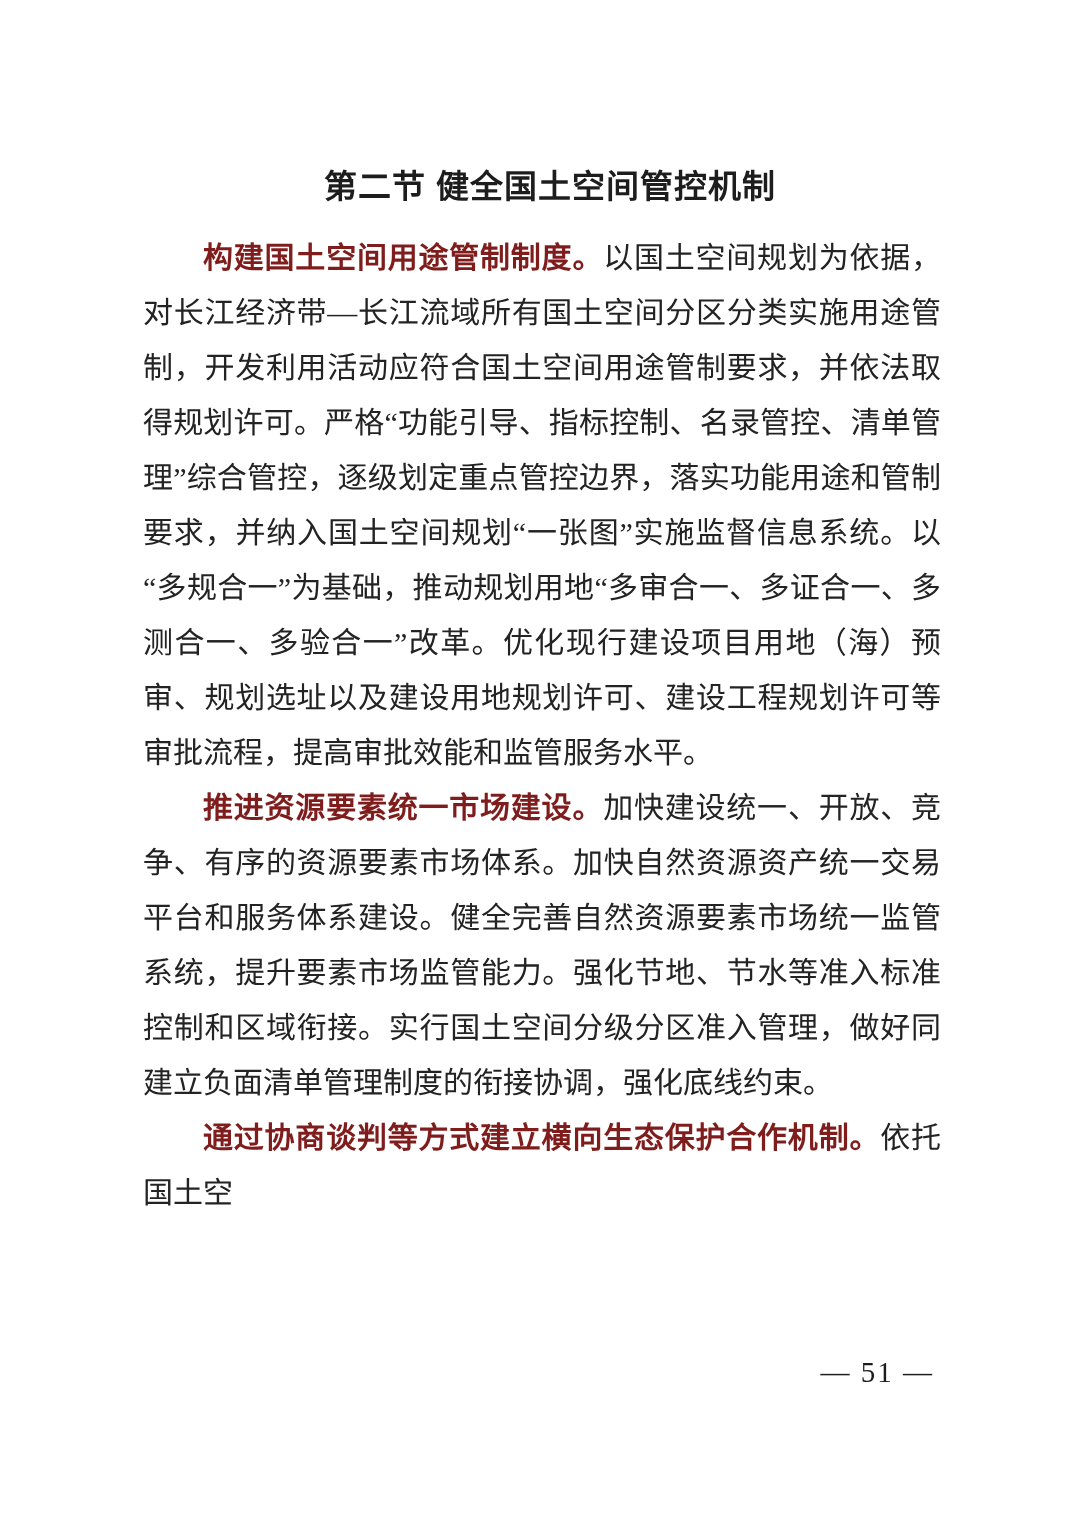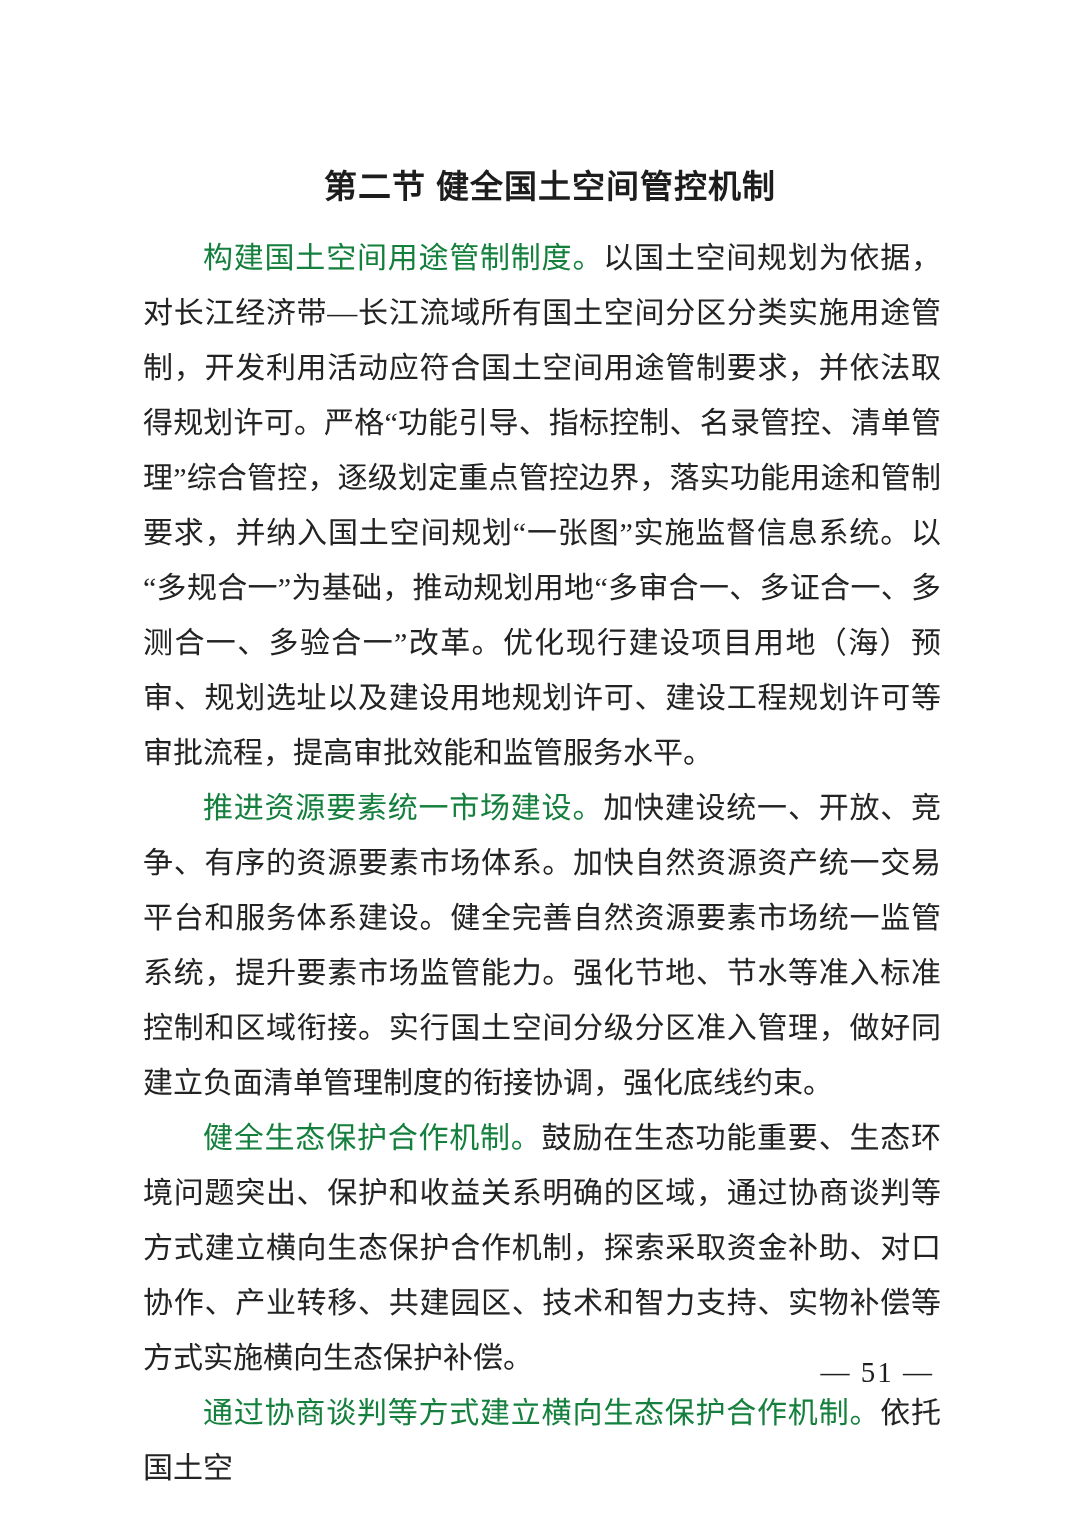--- a/index.html
+++ b/index.html
@@ -38,22 +38,22 @@
     line-height: 55px;
     color: #232323;
     text-align: justify;
   }
   .content p {
     margin: 0;
     padding: 0;
     text-indent: 2em;
   }
   .para-lead {
-    font-weight: normal;
-    color: #15803d;
+    font-weight: bold;
+    color: #7f1d1d;
   }
   .para-body {
     font-weight: normal;
   }
   .page-footer {
     position: absolute;
     top: 1352px;
     right: 146px;
     font-family: "Liberation Serif", "DejaVu Serif", serif;
     font-size: 29px;
@@ -68,20 +68,19 @@
 
 <div class="page">
 
   <div class="section-title">第二节  健全国土空间管控机制</div>
 
   <div class="content">
     <p><span class="para-lead">构建国土空间用途管制制度。</span><span class="para-body">以国土空间规划为依据，对长江经济带—长江流域所有国土空间分区分类实施用途管制，开发利用活动应符合国土空间用途管制要求，并依法取得规划许可。严格“功能引导、指标控制、名录管控、清单管理”综合管控，逐级划定重点管控边界，落实功能用途和管制要求，并纳入国土空间规划“一张图”实施监督信息系统。以“多规合一”为基础，推动规划用地“多审合一、多证合一、多测合一、多验合一”改革。优化现行建设项目用地（海）预审、规划选址以及建设用地规划许可、建设工程规划许可等审批流程，提高审批效能和监管服务水平。</span></p>
 
     <p><span class="para-lead">推进资源要素统一市场建设。</span><span class="para-body">加快建设统一、开放、竞争、有序的资源要素市场体系。加快自然资源资产统一交易平台和服务体系建设。健全完善自然资源要素市场统一监管系统，提升要素市场监管能力。强化节地、节水等准入标准控制和区域衔接。实行国土空间分级分区准入管理，做好同建立负面清单管理制度的衔接协调，强化底线约束。</span></p>
 
-    <p><span class="para-lead">健全生态保护合作机制。</span><span class="para-body">鼓励在生态功能重要、生态环境问题突出、保护和收益关系明确的区域，通过协商谈判等方式建立横向生态保护合作机制，探索采取资金补助、对口协作、产业转移、共建园区、技术和智力支持、实物补偿等方式实施横向生态保护补偿。</span></p>
 
     <p><span class="para-lead">通过协商谈判等方式建立横向生态保护合作机制。</span><span class="para-body">依托国土空</span></p>
   </div>
 
   <div class="page-footer">— 51 —</div>
 
 </div>
 
 </body></html>

